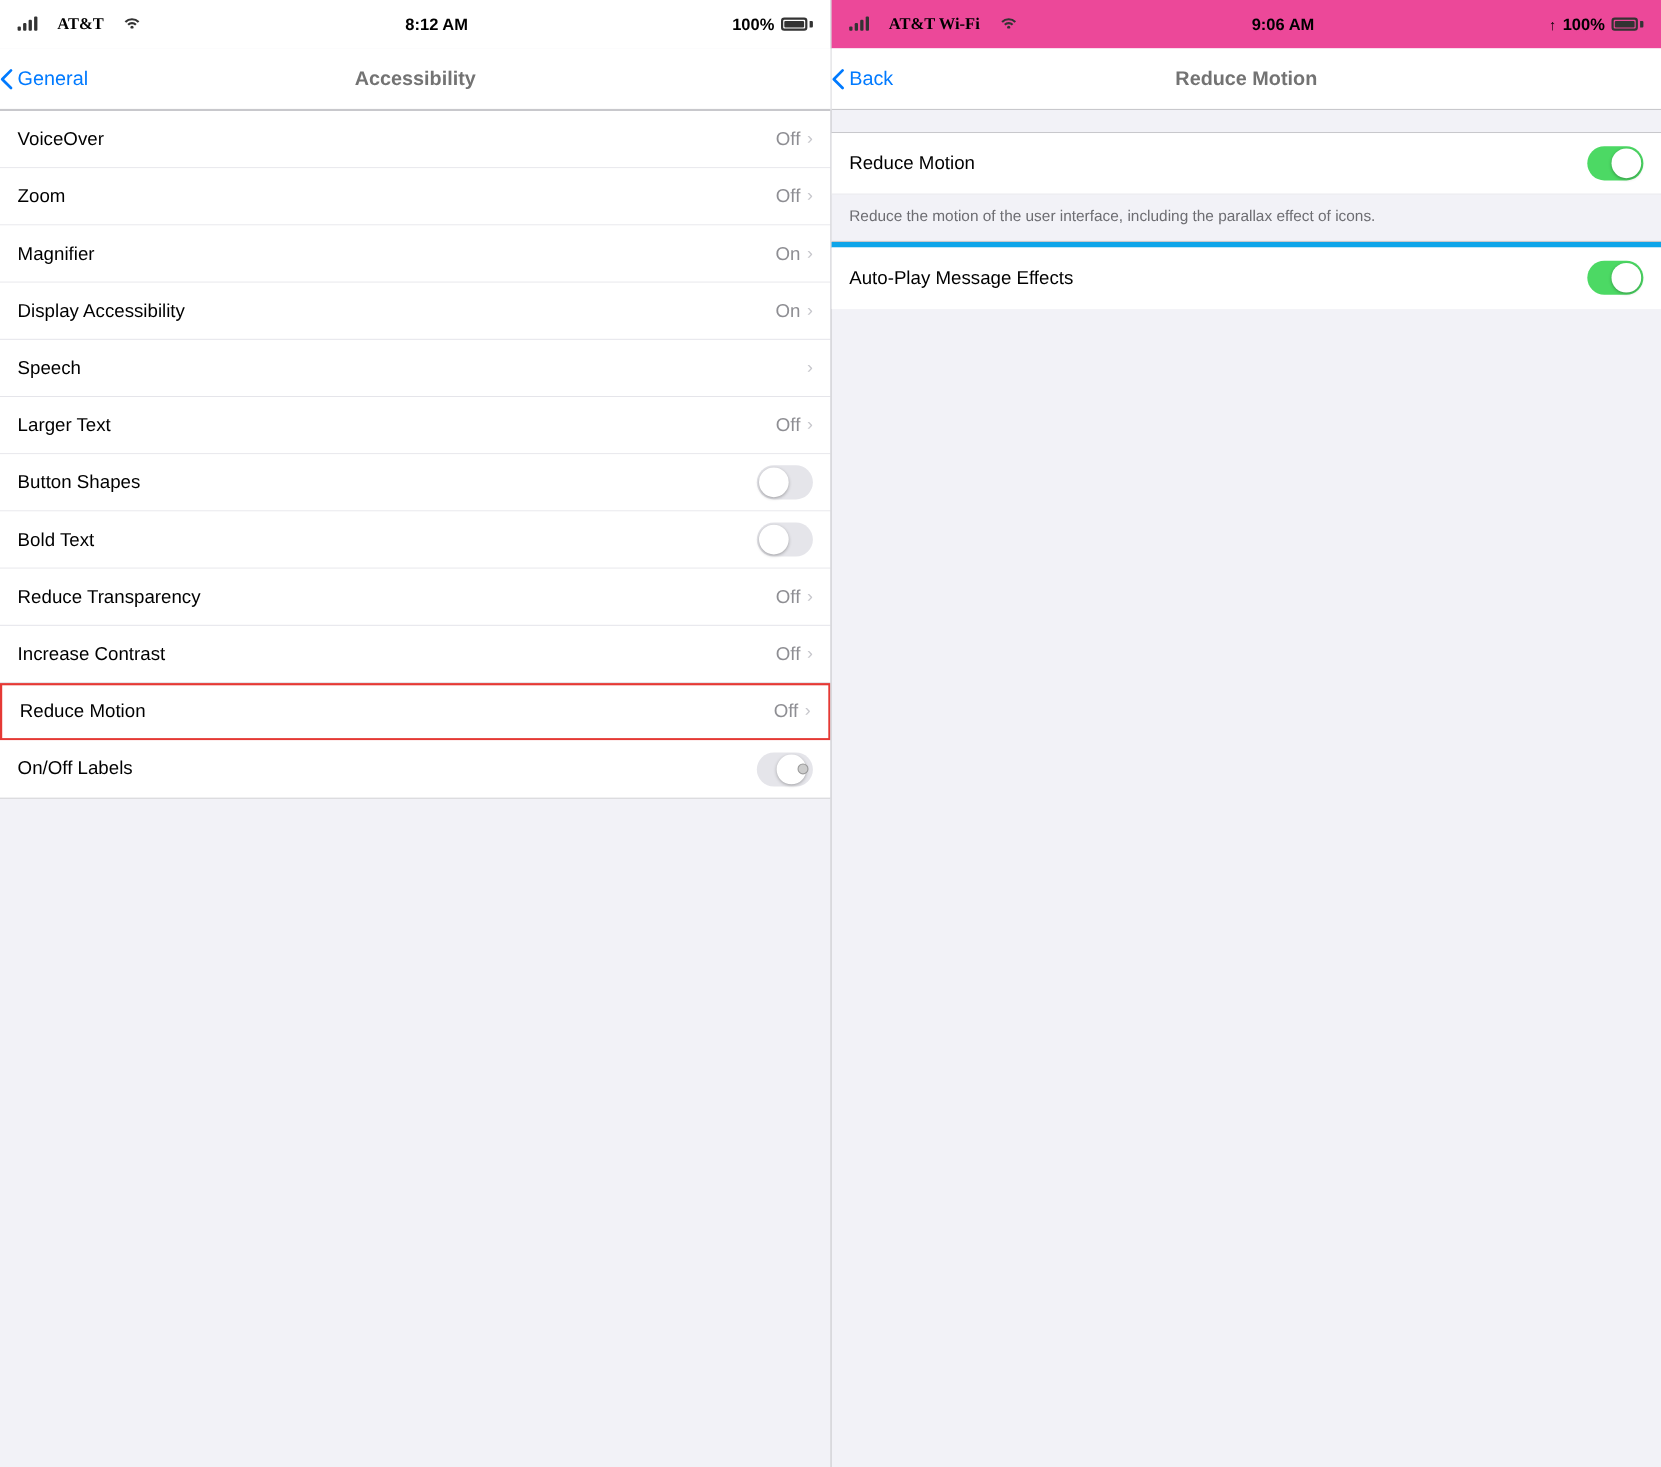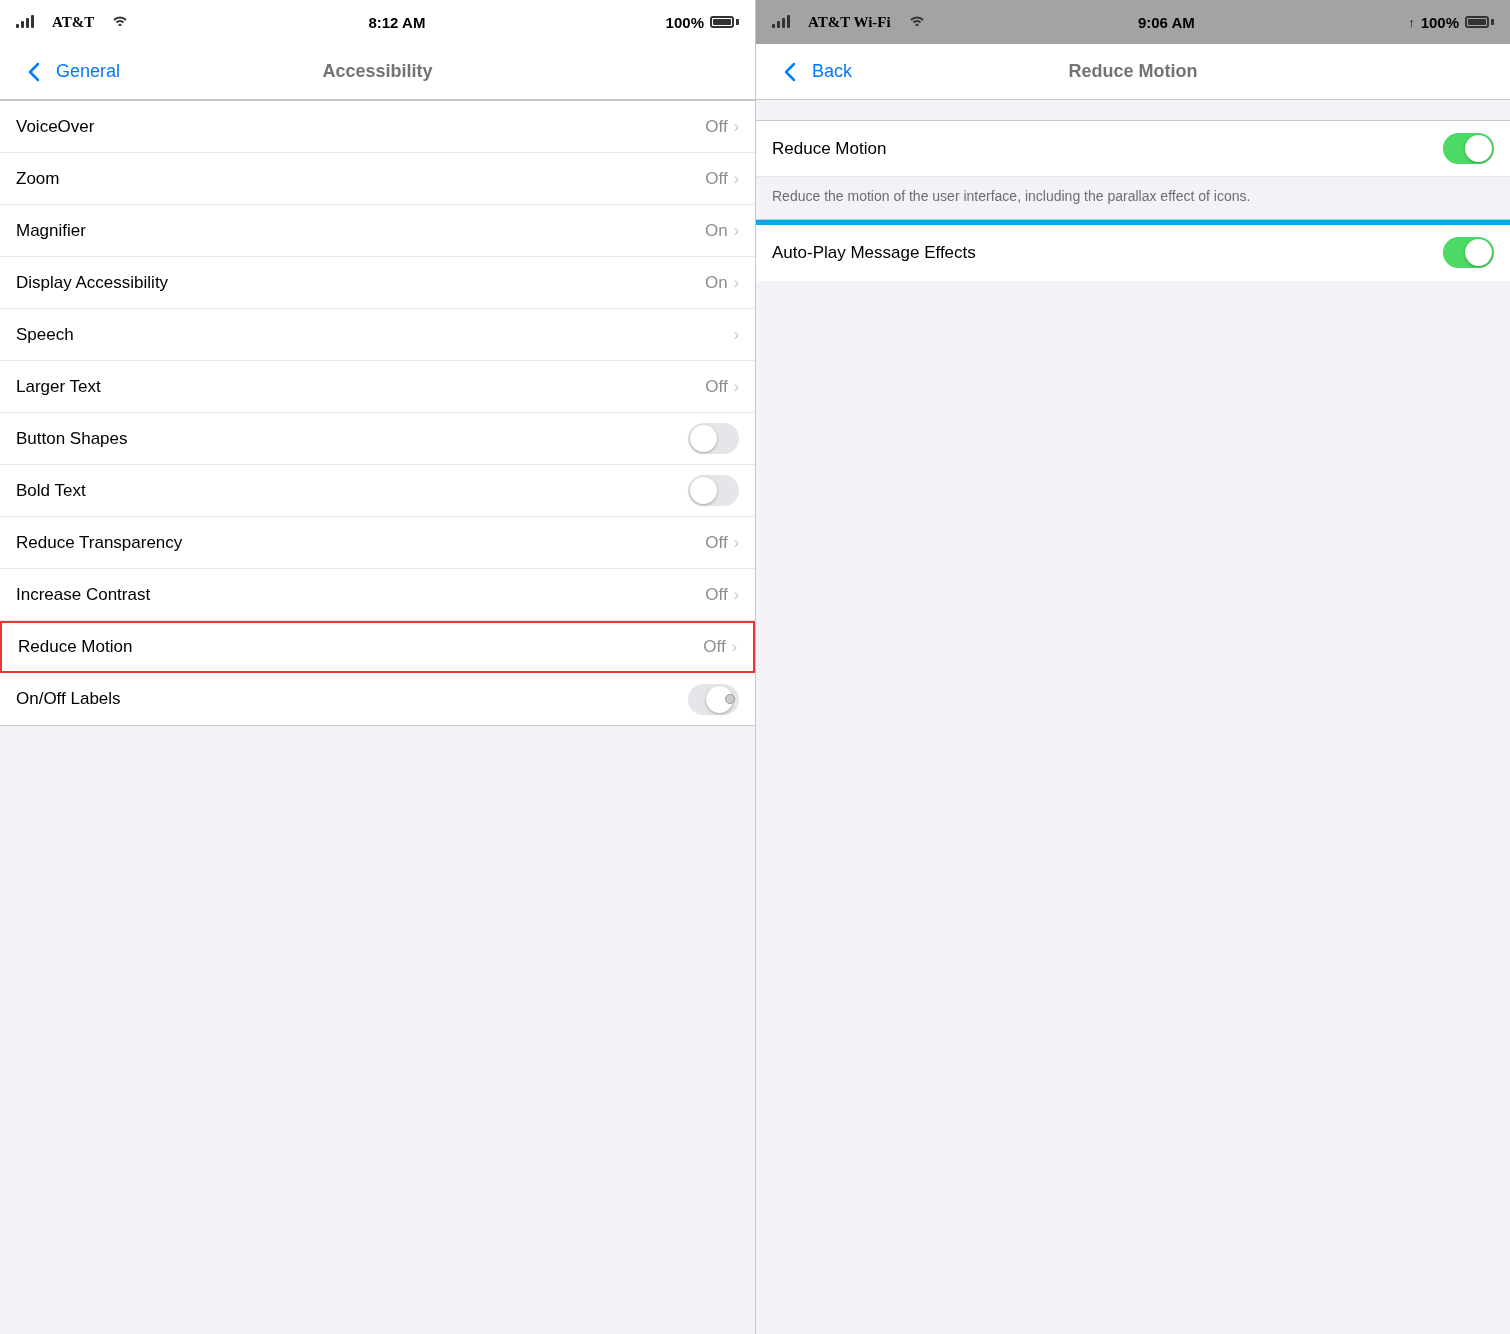--- a/index.html
+++ b/index.html
@@ -60,26 +60,26 @@
       height: 56px;
       background: white;
       display: flex;
       align-items: center;
       justify-content: center;
       position: relative;
       border-bottom: 1px solid #c8c8cc;
     }
     .nav-back {
       position: absolute;
-      left: 28px;
+      left: 0;
       color: #007aff;
       font-size: 18px;
       display: flex;
       align-items: flex-end;
-      gap: 16px;
+      gap: 4px;
       font-weight: 400;
     }
     .nav-back svg { width: 12px; height: 20px; }
     .nav-title {
       font-size: 18px;
       font-weight: 600;
       color: #737373;
     }
 
     
@@ -158,21 +158,21 @@
       width: 755px;
       height: 1334px;
       background: #f2f2f7;
       display: flex;
       flex-direction: column;
       border-left: 1px solid #c8c8cc;
     }
 
     .right-status-bar {
       height: 44px;
-      background: #a3a3a3;
+      background: #ec4899;
       display: flex;
       align-items: center;
       justify-content: space-between;
       padding: 0 16px;
       font-size: 15px;
       font-weight: 600;
     }
 
     .right-nav-bar {
       height: 56px;

